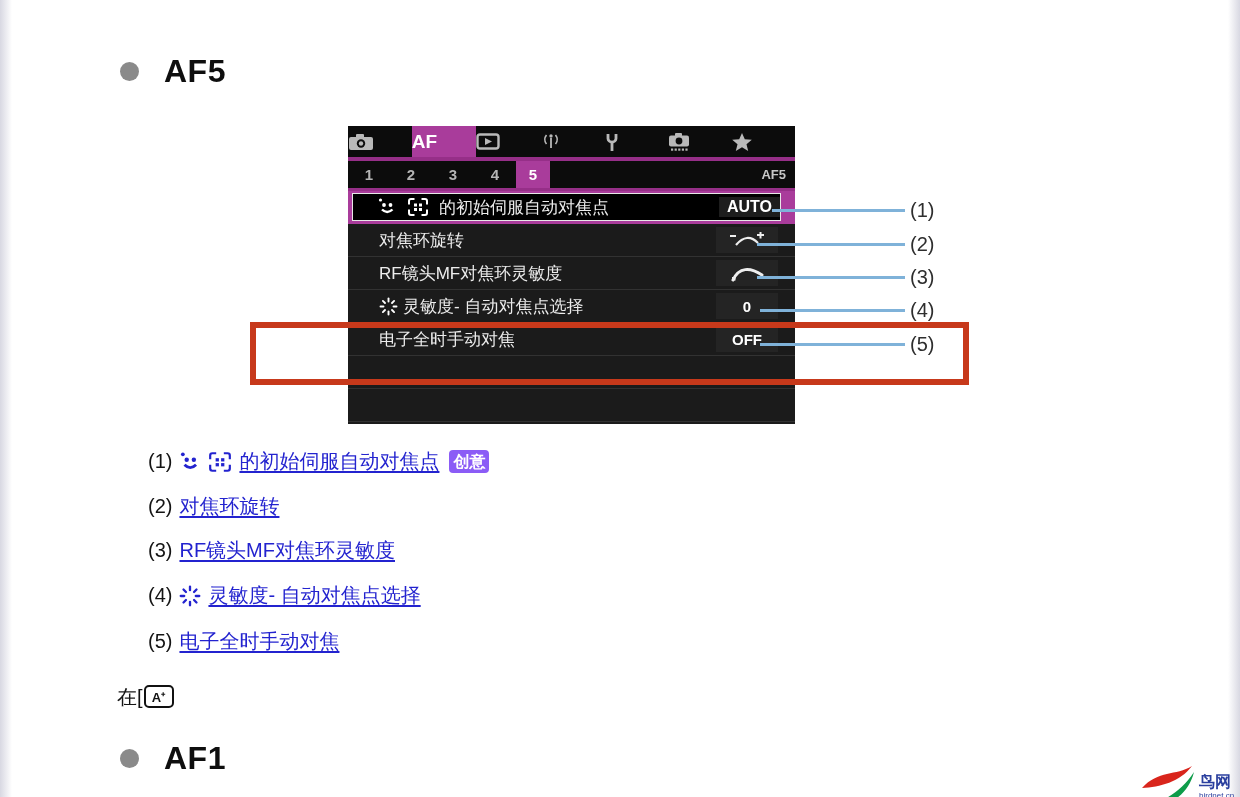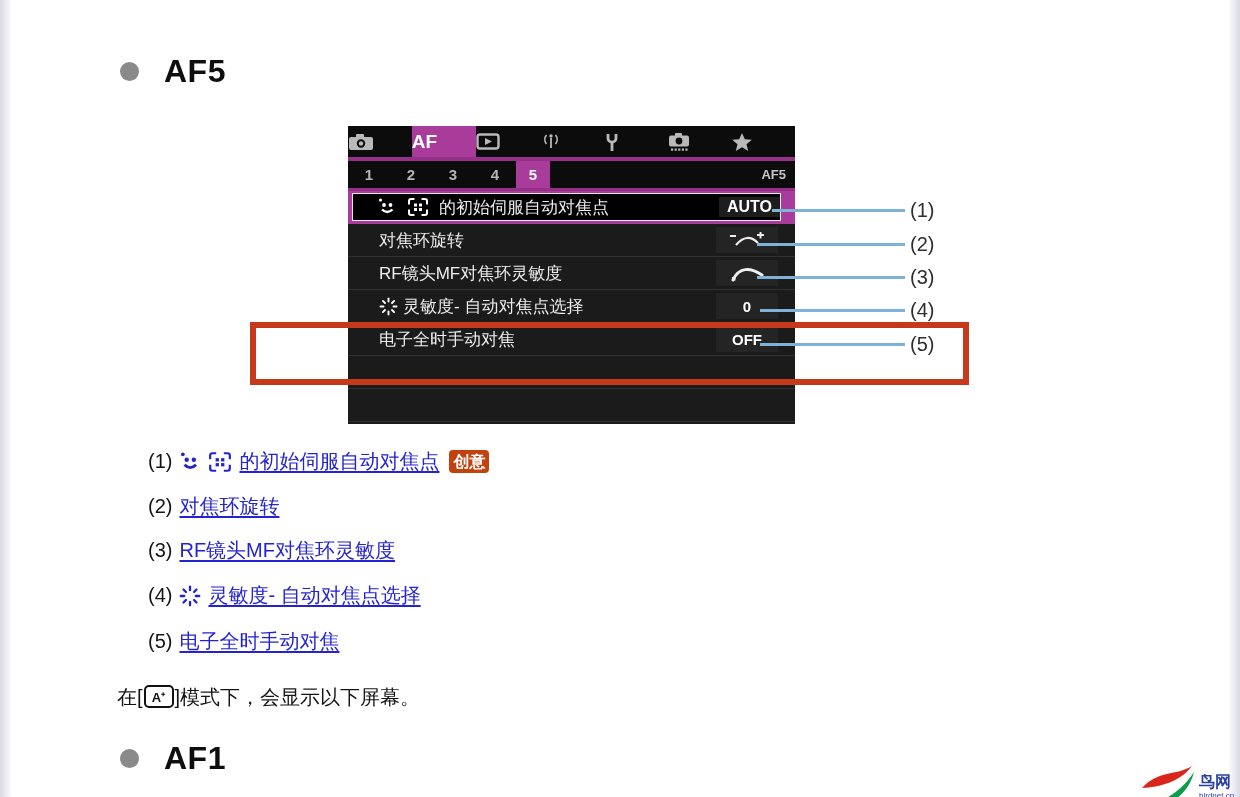--- a/index.html
+++ b/index.html
@@ -47,21 +47,21 @@
 
   
   #highlight-rect{position:absolute;left:250px;top:322px;width:707px;height:51px;
                   border:6px solid #c7391b;z-index:6;background:transparent;}
 
   
   .doc-link-row{position:absolute;left:148px;display:flex;align-items:center;gap:7px;font-size:20px;color:#141414;}
   .doc-link-row .num{color:#141414;}
   .doc-link-row .link-text{color:#2323cf;text-decoration:underline;text-underline-offset:3px;cursor:pointer;}
   .doc-link-row .link-icon{color:#2323cf;display:inline-flex;}
-  .badge-creative{display:inline-block;background:#c2410c;color:#fff;font-size:16px;font-weight:bold;
+  .badge-creative{display:inline-block;background:#8b5cf6;color:#fff;font-size:16px;font-weight:bold;
                   padding:1px 4px;border-radius:4px;margin-left:3px;line-height:21px;}
 
   
   #mode-paragraph{position:absolute;left:117px;top:684px;font-size:20px;display:flex;align-items:center;color:#141414;}
   .mode-icon{display:inline-flex;align-items:center;justify-content:center;border:2px solid #111;
              border-radius:5px;height:19px;min-width:22px;padding:0 2px;font-weight:bold;font-size:13px;
              margin:0 1px;position:relative;top:-1px;color:#111;}
 
   
   #watermark{position:absolute;left:1138px;top:762px;display:flex;align-items:center;gap:3px;}
@@ -292,21 +292,20 @@
 </div>
 
 <div class="doc-link-row" style="top:628px;">
   <span class="num">(5)</span>
   <span class="link-text">电子全时手动对焦</span>
 </div>
 
 <div id="mode-paragraph">
   <span>在[</span>
   <span class="mode-icon">A⁺</span>
-  <span>]模式下，会显示以下屏幕。</span>
 </div>
 
 <div id="heading-af1" class="sec-heading">
   <span class="bullet"></span>
   <span class="htext">AF1</span>
 </div>
 
 <div id="watermark">
   <svg width="58" height="50" viewBox="0 0 58 50">
     <path d="M4,26 C20,8 38,14 54,4 C42,20 22,25 4,26 Z" fill="#d9251c"></path>

